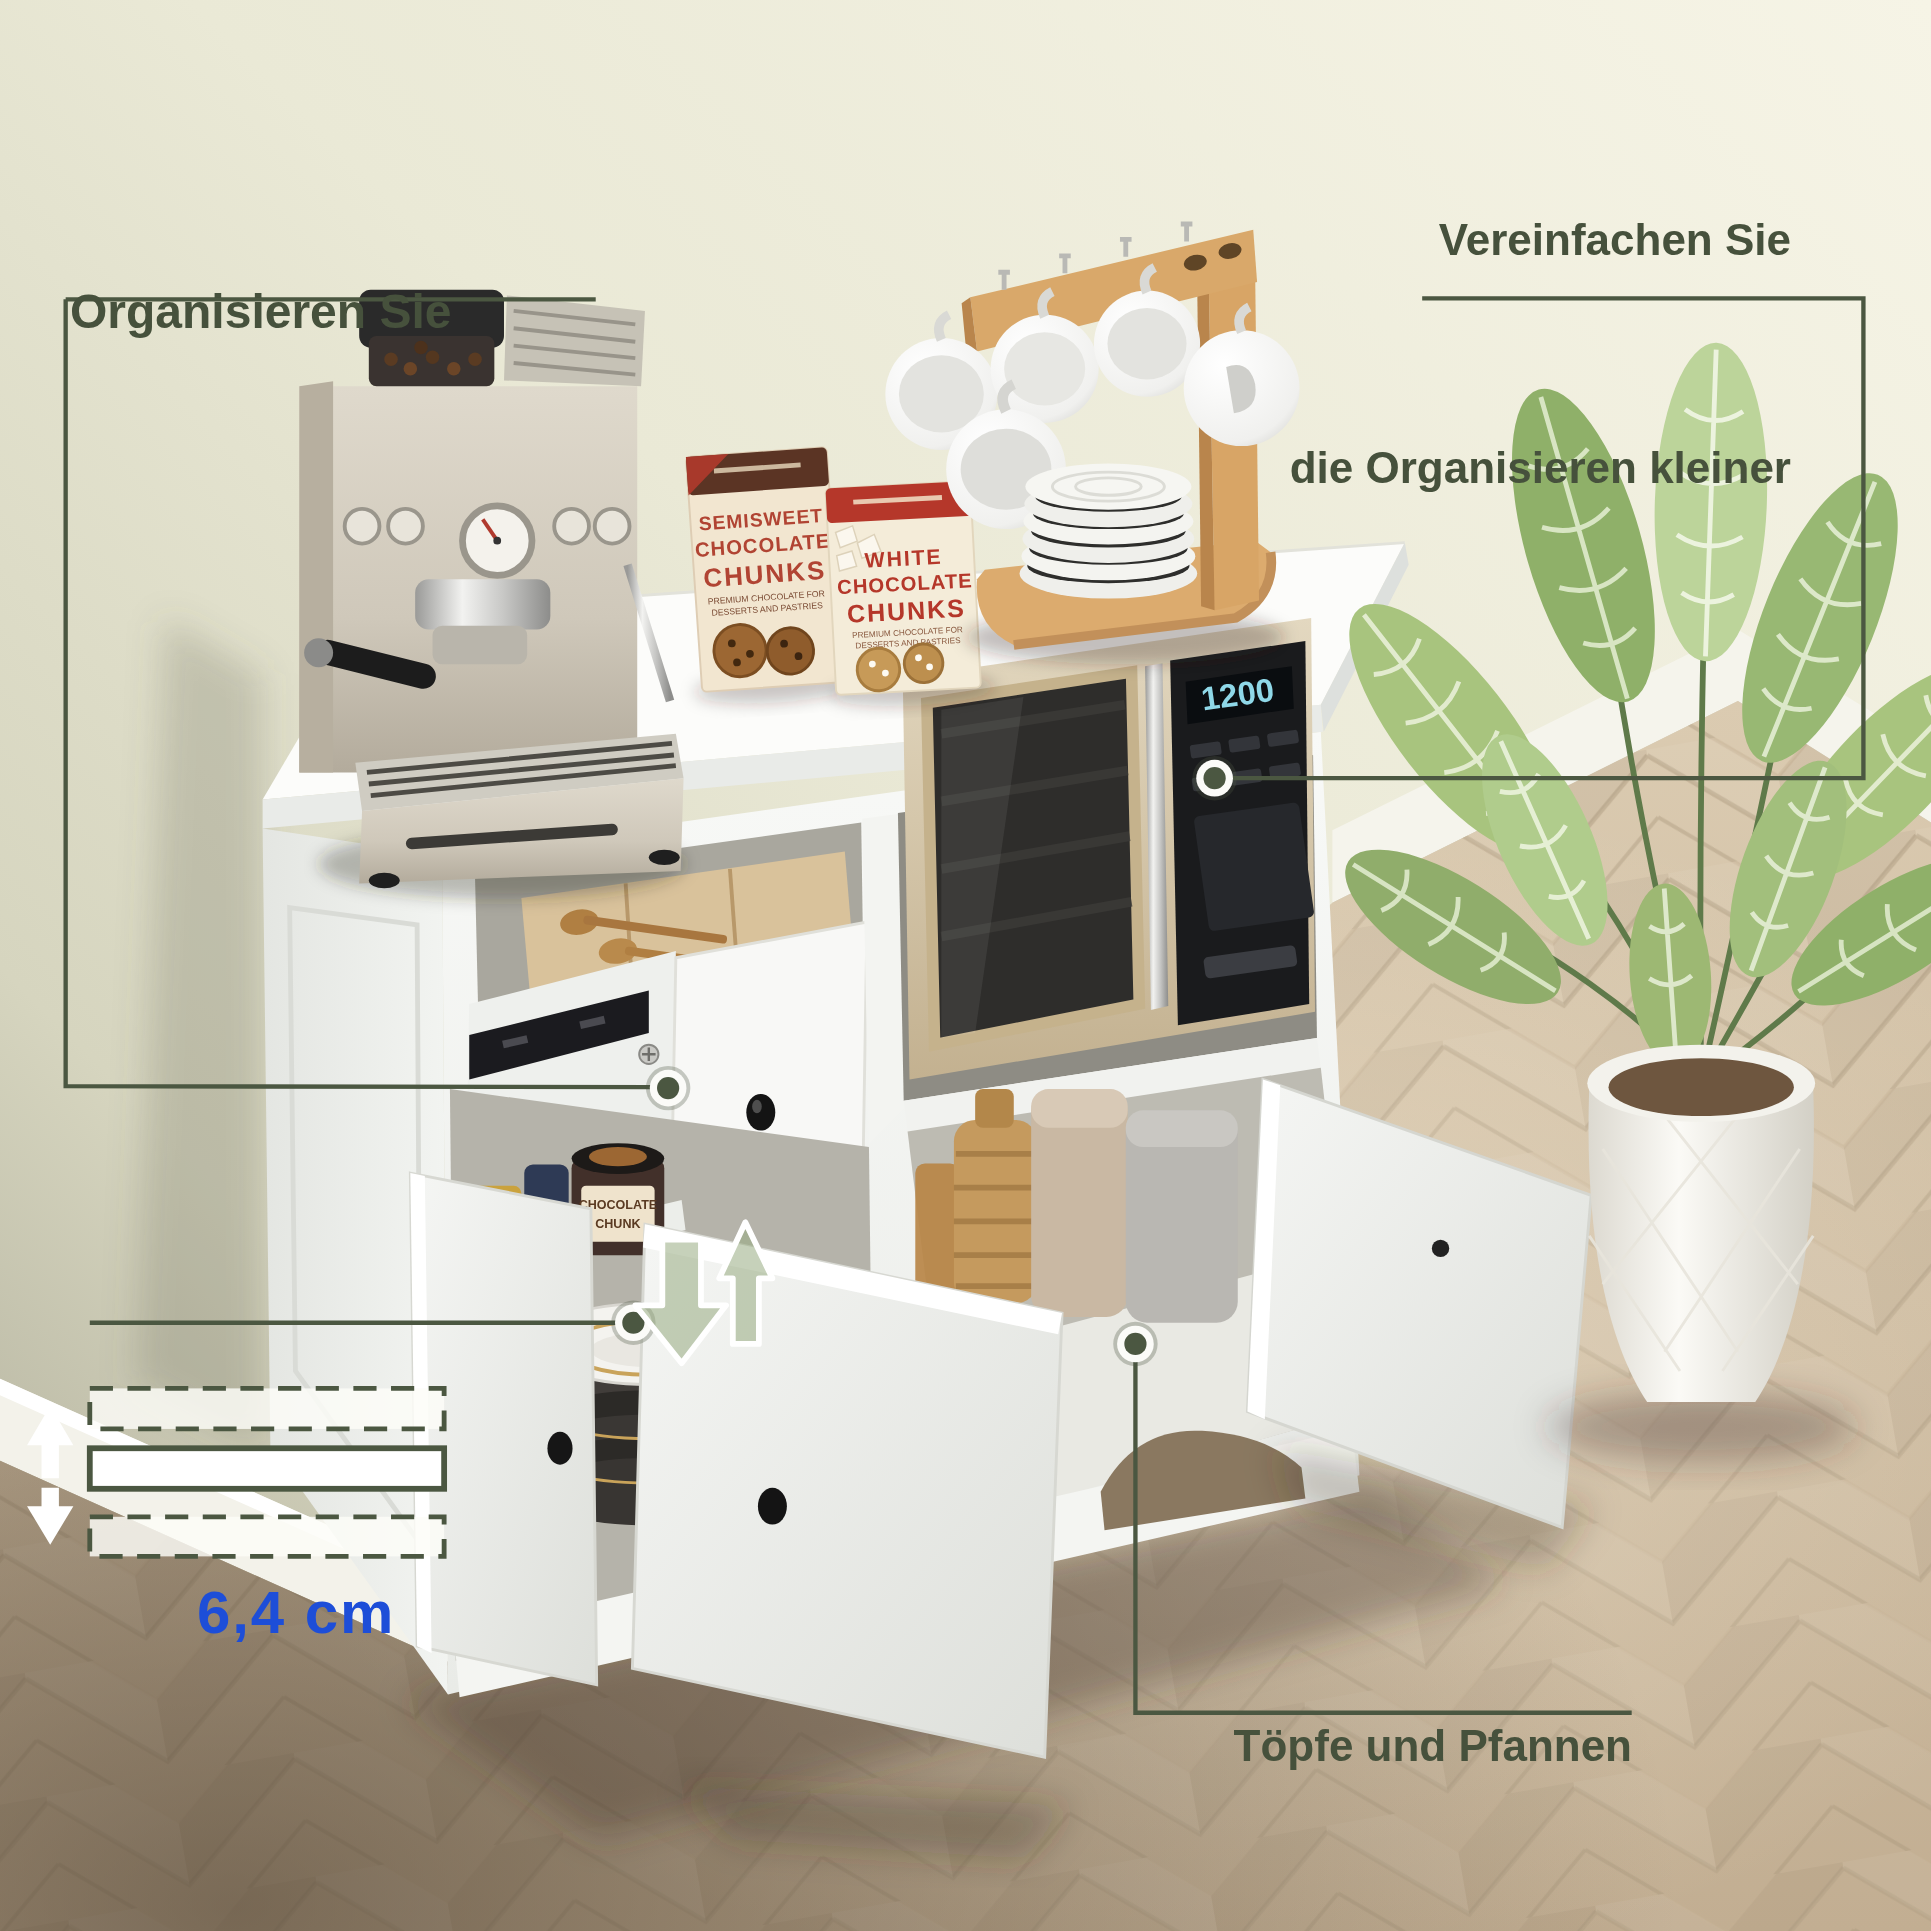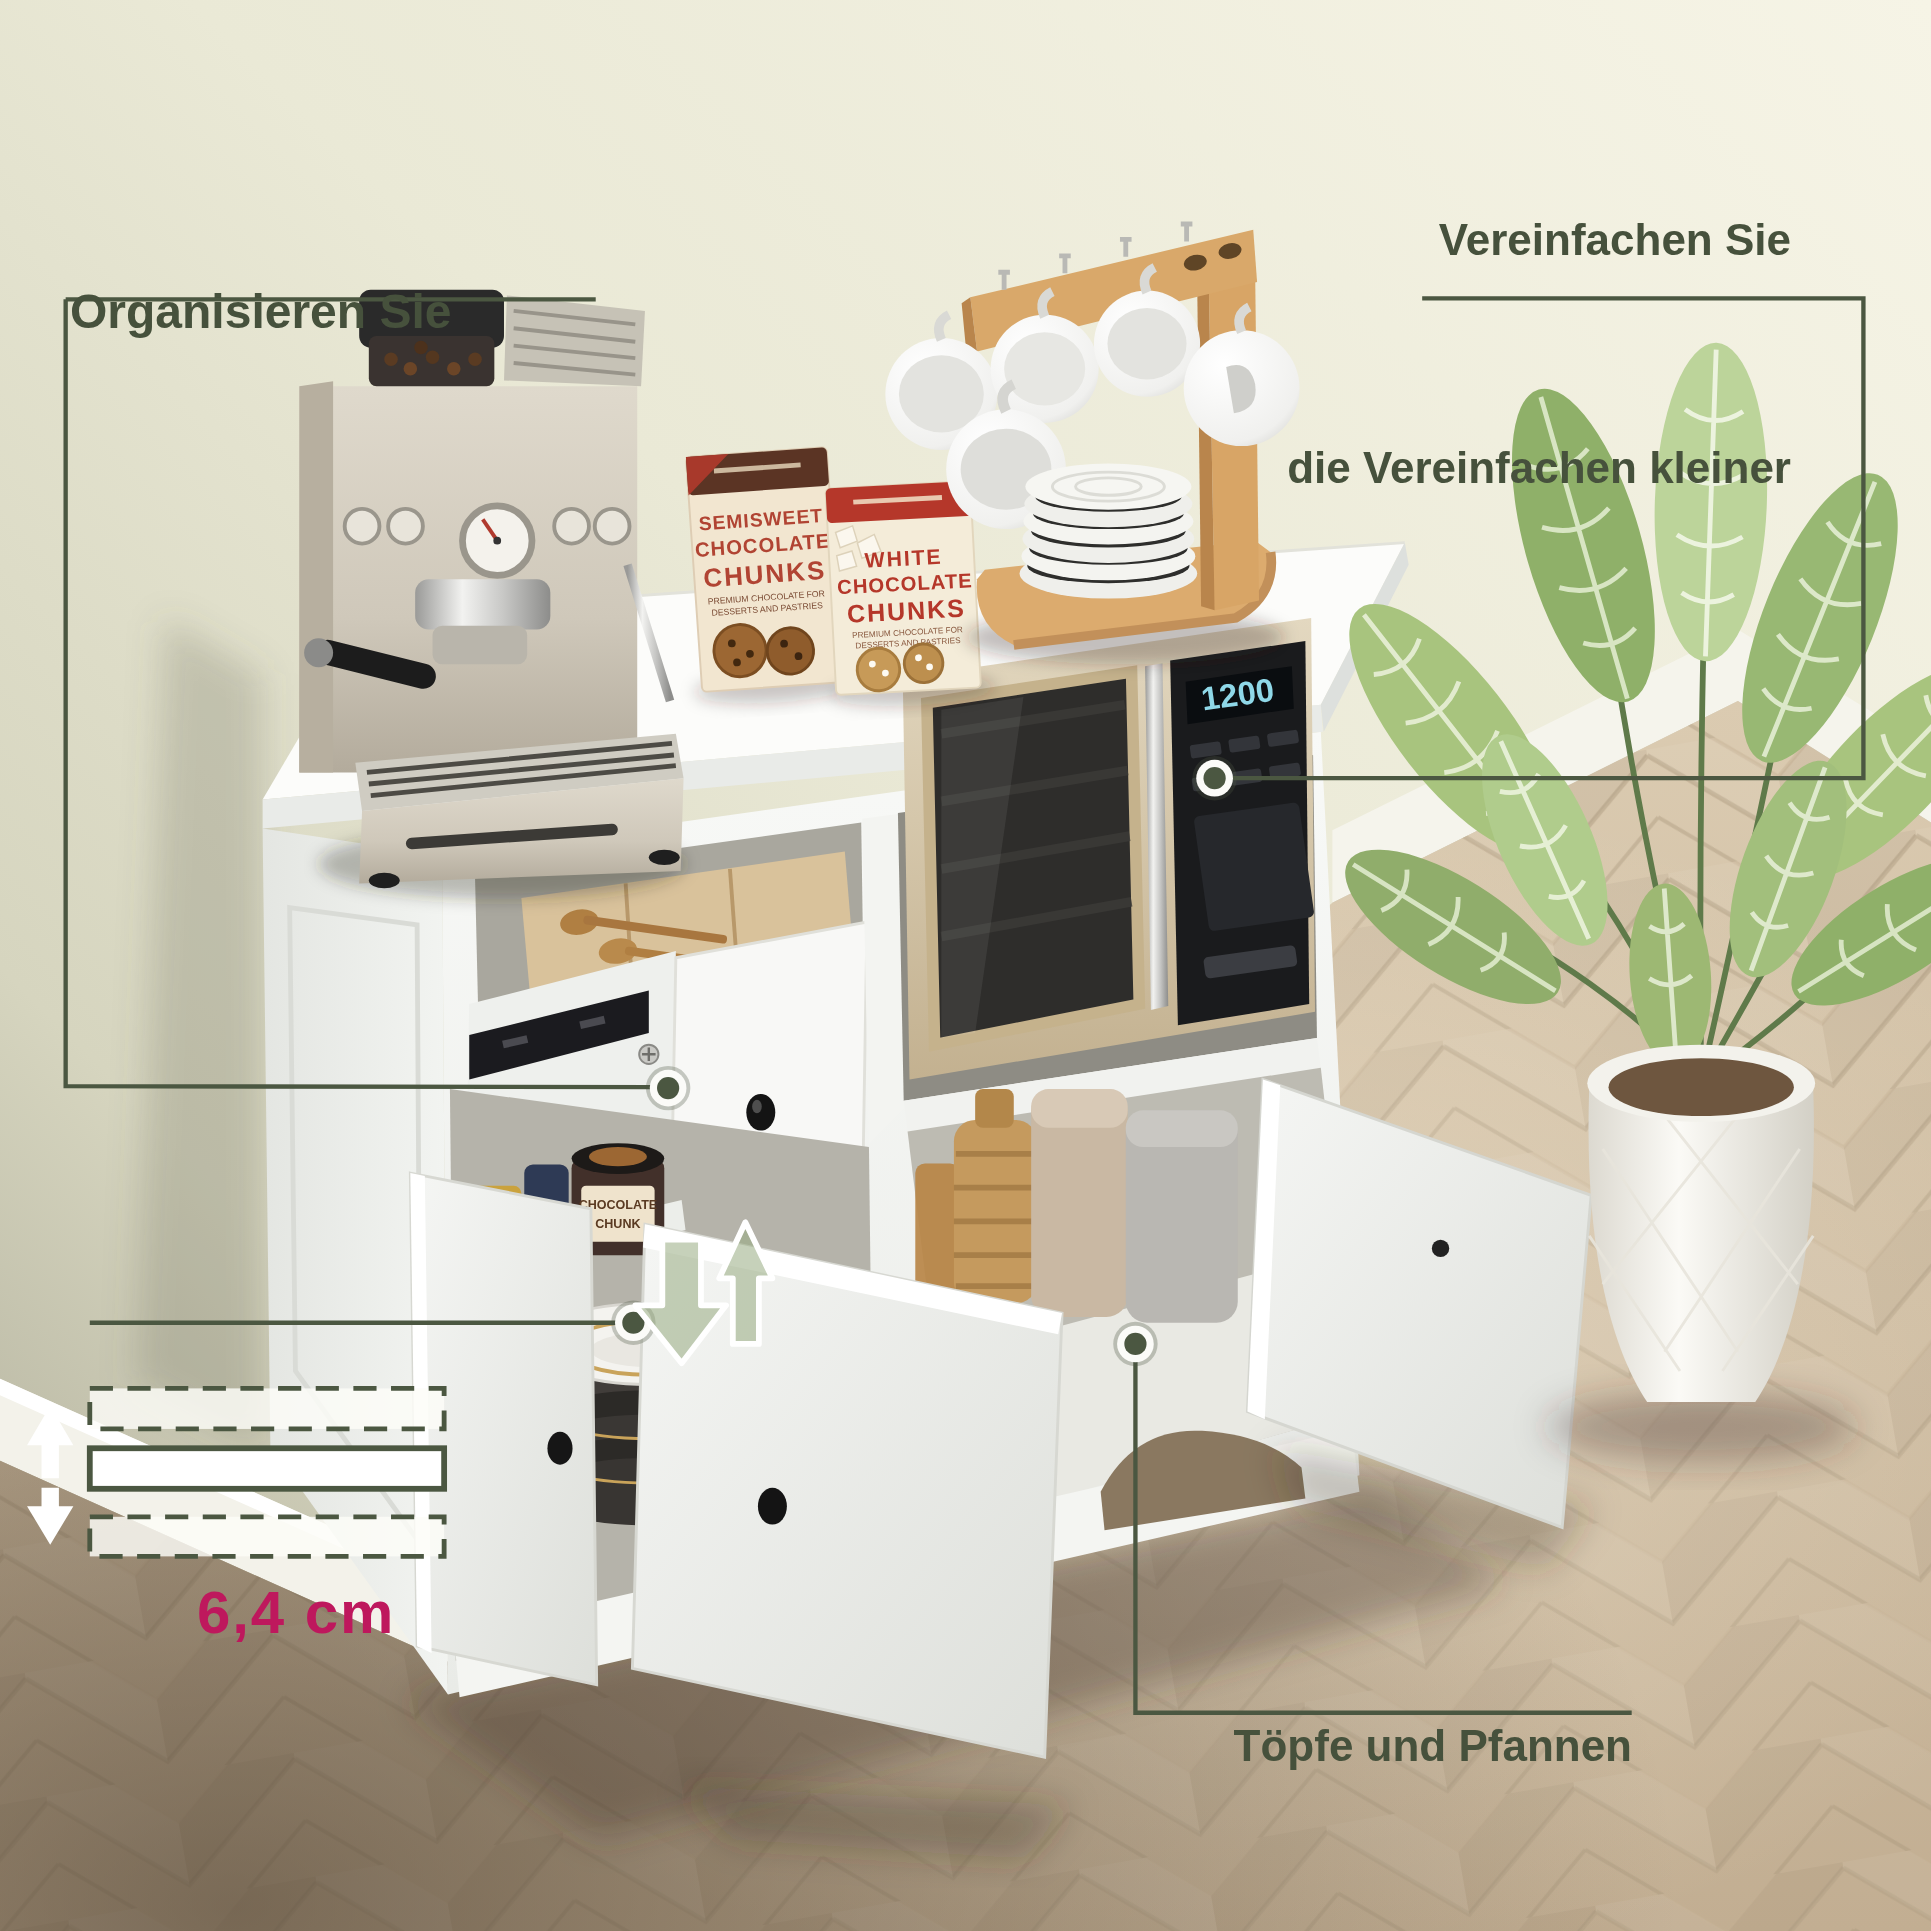--- a/index.html
+++ b/index.html
@@ -4,21 +4,21 @@
 <style>
   html,body{margin:0;padding:0;}
   body{width:1931px;height:1931px;position:relative;overflow:hidden;
        font-family:"Liberation Sans", sans-serif;background:#ebead8;}
   .stage{position:absolute;left:0;top:0;width:1931px;height:1931px;}
   svg.scene{position:absolute;left:0;top:0;z-index:1;}
   .label{position:absolute;z-index:5;font-weight:bold;color:#46513c;white-space:pre;}
   .label-tl{left:70px;top:124px;font-size:48px;line-height:75px;text-align:left;}
   .label-tr{right:140px;top:50px;font-size:44px;line-height:76px;text-align:right;}
   .label-br{right:299px;top:1543px;font-size:44px;line-height:81px;text-align:right;}
-  .label-measure{left:197px;top:1578px;font-size:60px;color:#be185d;letter-spacing:1.9px;z-index:5;}
+  .label-measure{left:197px;top:1578px;font-size:60px;color:#1d4ed8;letter-spacing:1.9px;z-index:5;}
   .label div{white-space:nowrap;}
 </style>
 </head>
 <body>
 
 <div class="stage">
 
 <svg class="scene" width="1931" height="1931" viewBox="0 0 2000 2000">
   <defs>
     <linearGradient id="wallGrad" x1="1" y1="0" x2="0" y2="1">
@@ -519,21 +519,21 @@
     <path d="M43,1541 L61,1541 L61,1560 L76,1560 L52,1600 L28,1560 L43,1560 Z" fill="#ffffff"></path>
   </g>
 </svg>
 
 <div class="label label-tl">
   <div>Organisieren Sie</div>
 </div>
 
 <div class="label label-tr">
   <div>Vereinfachen Sie</div>
-  <div>die Vereinfachen kleiner</div>
+  <div>die Organisieren kleiner</div>
 </div>
 
 <div class="label label-br">
   <div>Töpfe und Pfannen</div>
   
 </div>
 
 <div class="label label-measure">6,4 cm</div>
 
 </div>

